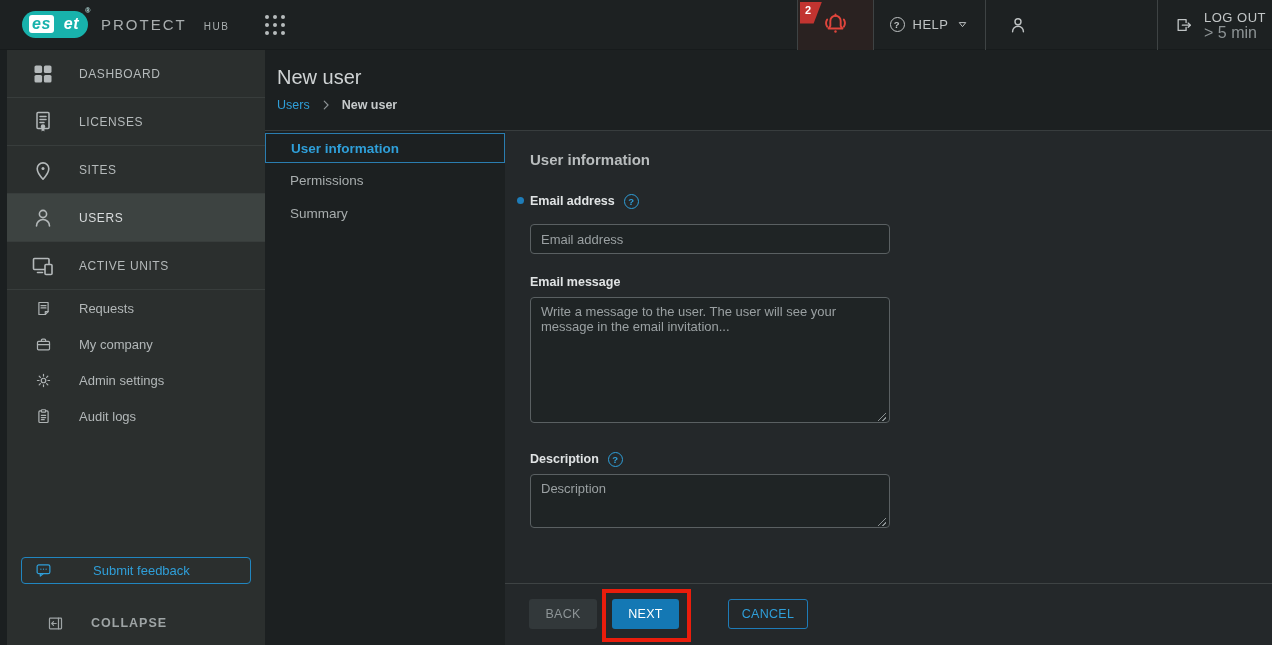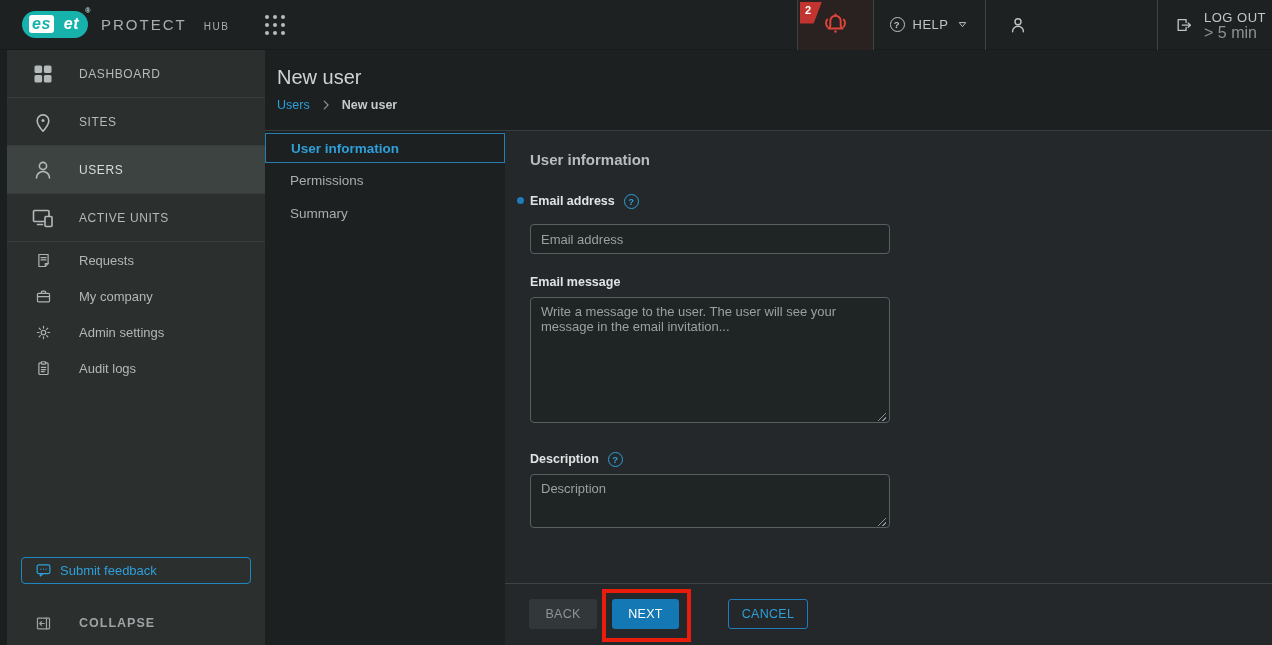--- a/index.html
+++ b/index.html
@@ -46,23 +46,23 @@
   .nav-icon { width:24px; height:24px; margin-left:24px; color:#b4b9ba; flex:none; }
   .nav-label { margin-left:24px; font-size:12px; letter-spacing:0.6px; color:#b5babb; }
   .nav-item.selected .nav-label { color:#d9dcdd; }
   .sub-item { height:36px; display:flex; align-items:center; cursor:pointer; }
   .sub-icon { width:17px; height:17px; margin-left:28px; color:#aeb3b4; flex:none; }
   .sub-label { margin-left:27px; font-size:13px; color:#b2b7b8; }
   .feedback-btn { position:absolute; left:14px; top:507px; width:230px; height:27px;
                   border:1px solid #2186c0; border-radius:4px; display:flex; align-items:center;
                   color:#2f9fd9; cursor:pointer; }
   .feedback-icon { width:17px; height:17px; margin-left:13px; }
-  .feedback-label { margin-left:8px; font-size:13px;text-align:center; }
+  .feedback-label { margin-left:41px; font-size:13px;text-align:center; }
   .collapse-row { position:absolute; left:0; top:560px; width:100%; height:26px;
-                  display:flex; align-items:center; cursor:pointer; color:#9ea4a5; }
+                  display:flex; align-items:center; cursor:pointer; color:#9ea4a5;padding-left:12px; }
   .collapse-icon { width:17px; height:17px; margin-left:28px; }
   .collapse-label { margin-left:27px; font-size:12.5px; font-weight:bold; letter-spacing:1px; }
 
   
   .main { position:absolute; left:265px; top:50px; width:1007px; height:595px; background:#1c2021; }
   .main-header { height:81px; border-bottom:1px solid #383d3e; padding:16px 0 0 12px; }
   .page-title { font-size:20px; color:#cfd3d4; }
   .breadcrumb { margin-top:9px; display:flex; align-items:center; gap:9px; font-size:12.5px; }
   .crumb-link { color:#2f9fd9; cursor:pointer; }
   .crumb-sep { width:14px; height:14px; color:#8d9395; }
@@ -186,20 +186,33 @@
       <svg viewBox="0 0 24 24" fill="currentColor">
         <rect x="3.5" y="3.5" width="7.6" height="7.6" rx="1.6"></rect>
           <rect x="12.9" y="3.5" width="7.6" height="7.6" rx="1.6"></rect>
         <rect x="3.5" y="12.9" width="7.6" height="7.6" rx="1.6"></rect>
           <rect x="12.9" y="12.9" width="7.6" height="7.6" rx="1.6"></rect>
       </svg>
     </span>
     <span class="nav-label">DASHBOARD</span>
   </div>
 
+  <div class="nav-item">
+    <span class="nav-icon">
+      <svg viewBox="0 0 24 24" fill="none" stroke="currentColor" stroke-width="1.5" stroke-linecap="round">
+        <rect x="6" y="2.5" width="12" height="16" rx="1"></rect>
+        <line x1="9" y1="6.5" x2="15" y2="6.5"></line>
+          <line x1="9" y1="9.5" x2="15" y2="9.5"></line>
+          <line x1="9" y1="12.5" x2="13" y2="12.5"></line>
+        <circle cx="12" cy="16.5" r="2.2" fill="currentColor" stroke="none"></circle>
+        <path d="M10.6 18.2v3.2l1.4-1 1.4 1v-3.2" fill="currentColor" stroke="none"></path>
+      </svg>
+    </span>
+    <span class="nav-label">LICENSES</span>
+  </div>
 
   <div class="nav-item">
     <span class="nav-icon">
       <svg viewBox="0 0 24 24" fill="none" stroke="currentColor" stroke-width="1.6" stroke-linejoin="round">
         <path d="M12 21.2c-3.8-4.2-5.8-7.7-5.8-10.5a5.8 5.8 0 1 1 11.6 0c0 2.8-2 6.3-5.8 10.5z"></path>
         <circle cx="12" cy="10.4" r="1.5" fill="currentColor" stroke="none"></circle>
       </svg>
     </span>
     <span class="nav-label">SITES</span>
   </div>

